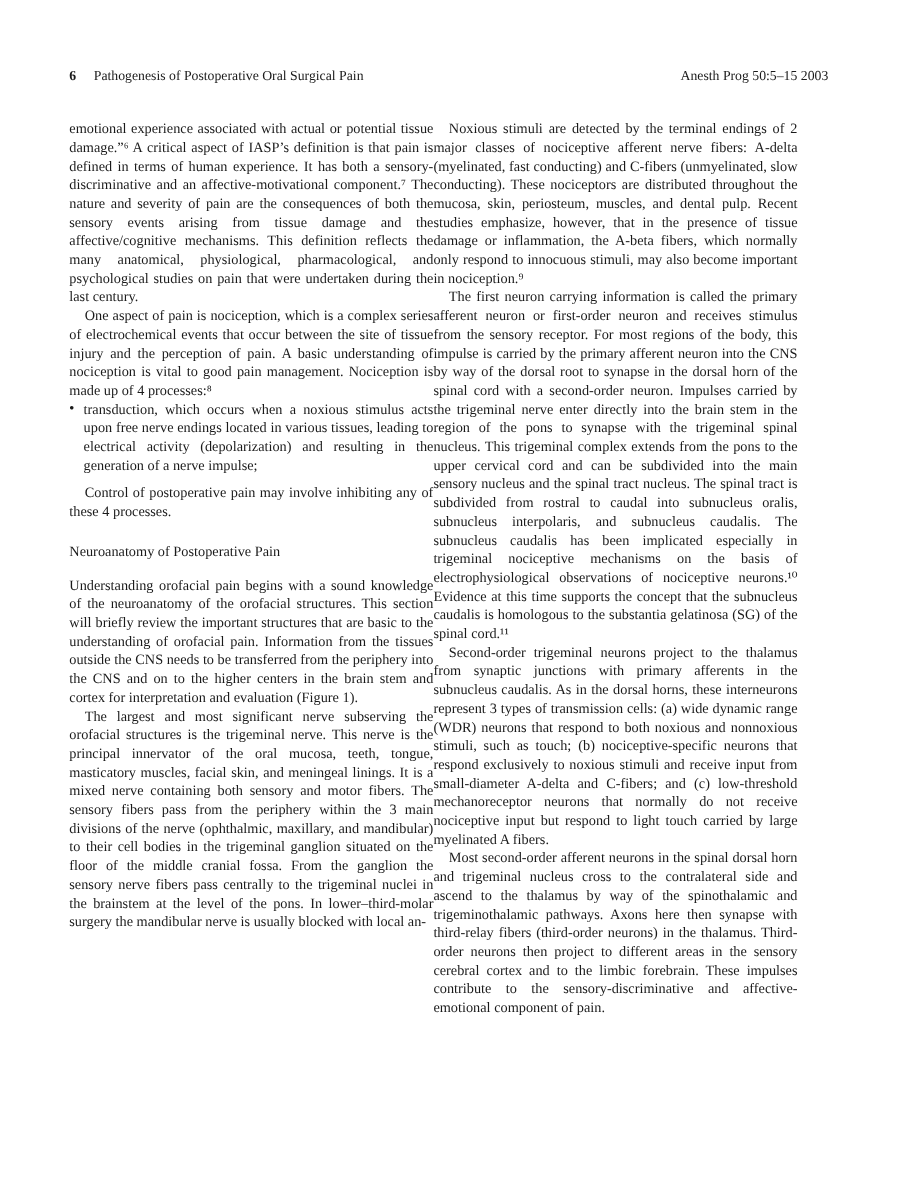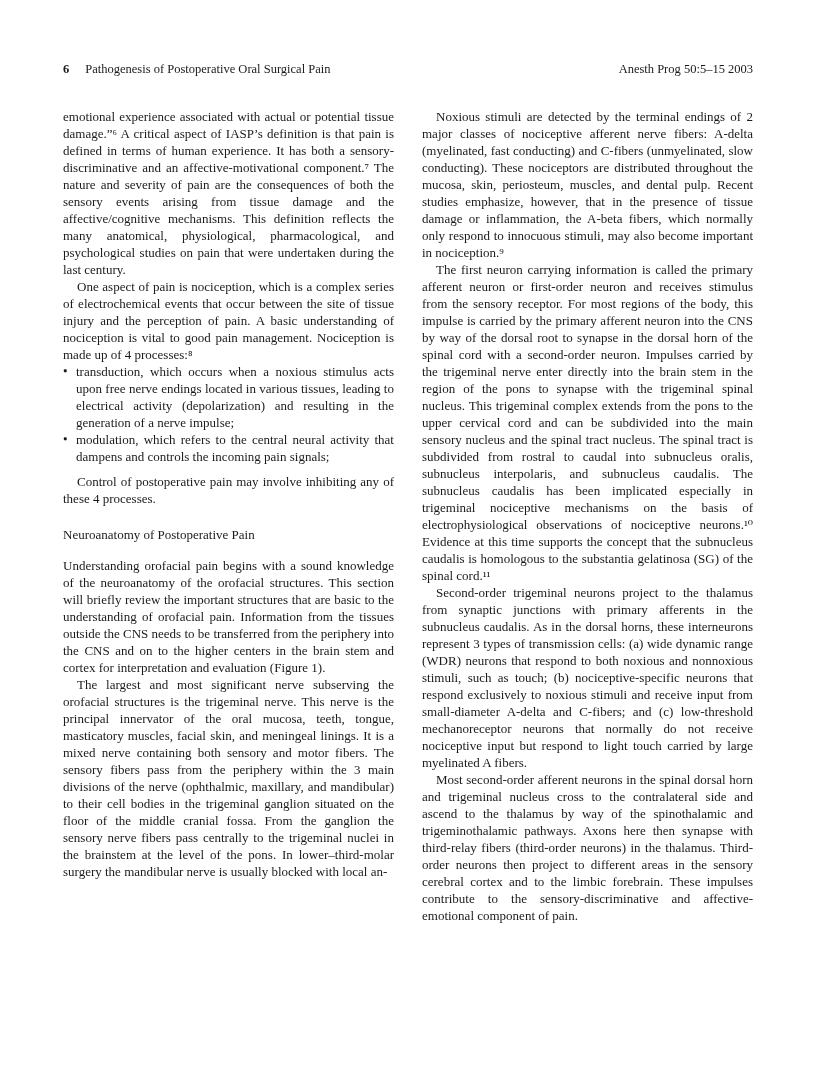--- a/index.html
+++ b/index.html
@@ -36,21 +36,20 @@
     margin-right: 16px;
   }
   .running-title {
     font-weight: normal;
   }
   .journal-ref {
     font-weight: normal;
   }
   .columns {
     display: flex;
-    gap: 28px;
   }
   .col {
     width: 331px;
     font-size: 13px;
     line-height: 17px;
     text-align: justify;
   }
   .para {
     margin: 0;
     text-indent: 14px;
@@ -101,21 +100,20 @@
       <div class="journal-ref">Anesth Prog 50:5–15 2003</div>
     </div>
 
     <div class="columns">
 
       <div class="col">
         <p class="para no-indent">emotional experience associated with actual or potential tissue damage.”⁶ A critical aspect of IASP’s definition is that pain is defined in terms of human experience. It has both a sensory-discriminative and an affective-motivational component.⁷ The nature and severity of pain are the consequences of both the sensory events arising from tissue damage and the affective/cognitive mechanisms. This definition reflects the many anatomical, physiological, pharmacological, and psychological studies on pain that were undertaken during the last century.</p>
         <p class="para">One aspect of pain is nociception, which is a complex series of electrochemical events that occur between the site of tissue injury and the perception of pain. A basic understanding of nociception is vital to good pain management. Nociception is made up of 4 processes:⁸</p>
         <ul class="bullet-list">
           <li>transduction, which occurs when a noxious stimulus acts upon free nerve endings located in various tissues, leading to electrical activity (depolarization) and resulting in the generation of a nerve impulse;</li>
-          <li>modulation, which refers to the central neural activity that dampens and controls the incoming pain signals;</li>
         </ul>
         <p class="para after-list">Control of postoperative pain may involve inhibiting any of these 4 processes.</p>
         <h2 class="section-heading">Neuroanatomy of Postoperative Pain</h2>
         <p class="para no-indent">Understanding orofacial pain begins with a sound knowledge of the neuroanatomy of the orofacial structures. This section will briefly review the important structures that are basic to the understanding of orofacial pain. Information from the tissues outside the CNS needs to be transferred from the periphery into the CNS and on to the higher centers in the brain stem and cortex for interpretation and evaluation (Figure 1).</p>
         <p class="para">The largest and most significant nerve subserving the orofacial structures is the trigeminal nerve. This nerve is the principal innervator of the oral mucosa, teeth, tongue, masticatory muscles, facial skin, and meningeal linings. It is a mixed nerve containing both sensory and motor fibers. The sensory fibers pass from the periphery within the 3 main divisions of the nerve (ophthalmic, maxillary, and mandibular) to their cell bodies in the trigeminal ganglion situated on the floor of the middle cranial fossa. From the ganglion the sensory nerve fibers pass centrally to the trigeminal nuclei in the brainstem at the level of the pons. In lower–third-molar surgery the mandibular nerve is usually blocked with local an-</p>
       </div>
 
       <div class="col">
         <p class="para">Noxious stimuli are detected by the terminal endings of 2 major classes of nociceptive afferent nerve fibers: A-delta (myelinated, fast conducting) and C-fibers (unmyelinated, slow conducting). These nociceptors are distributed throughout the mucosa, skin, periosteum, muscles, and dental pulp. Recent studies emphasize, however, that in the presence of tissue damage or inflammation, the A-beta fibers, which normally only respond to innocuous stimuli, may also become important in nociception.⁹</p>
         <p class="para">The first neuron carrying information is called the primary afferent neuron or first-order neuron and receives stimulus from the sensory receptor. For most regions of the body, this impulse is carried by the primary afferent neuron into the CNS by way of the dorsal root to synapse in the dorsal horn of the spinal cord with a second-order neuron. Impulses carried by the trigeminal nerve enter directly into the brain stem in the region of the pons to synapse with the trigeminal spinal nucleus. This trigeminal complex extends from the pons to the upper cervical cord and can be subdivided into the main sensory nucleus and the spinal tract nucleus. The spinal tract is subdivided from rostral to caudal into subnucleus oralis, subnucleus interpolaris, and subnucleus caudalis. The subnucleus caudalis has been implicated especially in trigeminal nociceptive mechanisms on the basis of electrophysiological observations of nociceptive neurons.¹⁰ Evidence at this time supports the concept that the subnucleus caudalis is homologous to the substantia gelatinosa (SG) of the spinal cord.¹¹</p>

